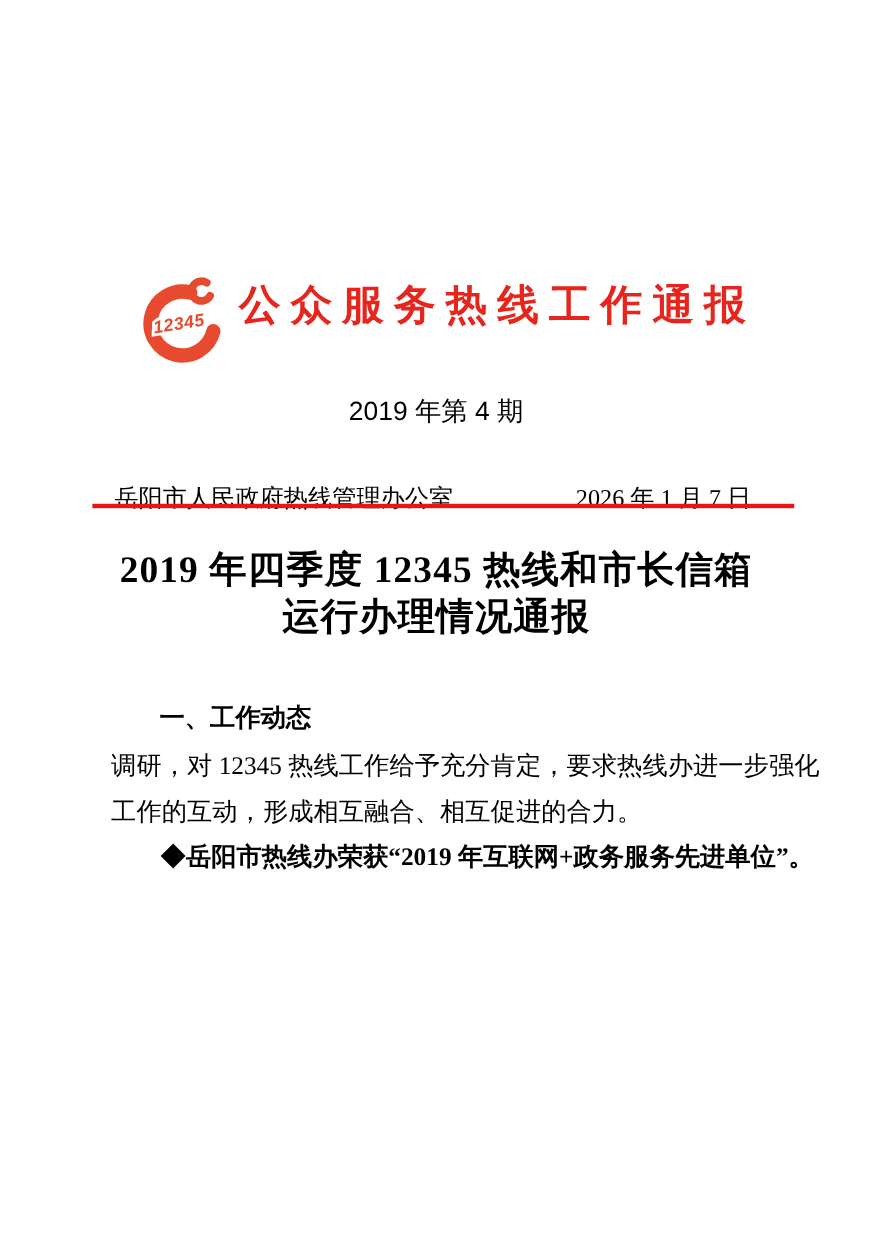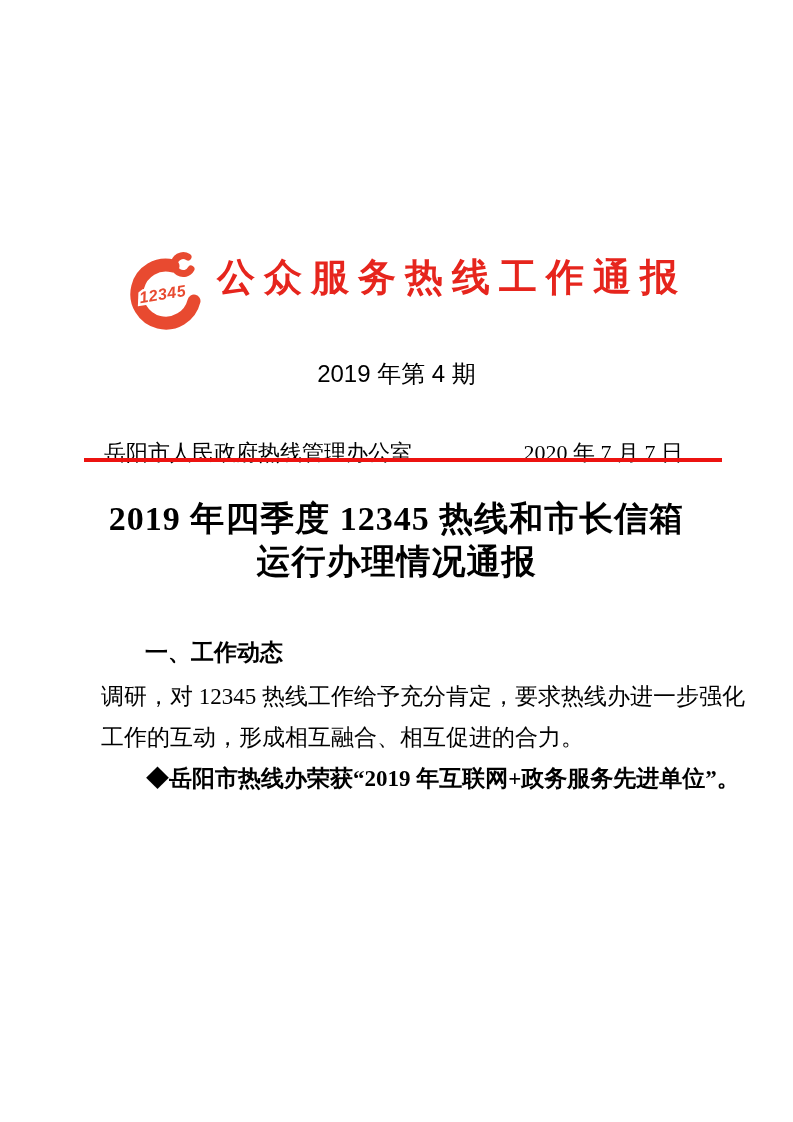--- a/index.html
+++ b/index.html
@@ -127,21 +127,21 @@
       <path d="M 60 14 a 9 9 0 1 0 3 12" fill="none" stroke="#e84a30" stroke-width="7" stroke-linecap="round"></path>
       <text x="11" y="56" font-family="Liberation Sans, sans-serif" font-size="16" font-weight="bold" font-style="italic" letter-spacing="0.5" fill="#e84a30" stroke="#ffffff" stroke-width="5" style="paint-order: stroke" transform="rotate(-9 38 50)">12345</text>
     </svg>
   </div>
   <div class="masthead-title">公众服务热线工作通报</div>
 
   <div class="issue-line">2019 年第 4 期</div>
 
   <div class="office-row">
     <span>岳阳市人民政府热线管理办公室</span>
-    <span>2020 年 7 月 7 日</span>
+    <span>2026 年 1 月 7 日</span>
   </div>
 
   <div class="red-rule"></div>
 
   <h1 class="doc-title">
     <span>2019 年四季度 12345 热线和市长信箱</span>
     <span>运行办理情况通报</span>
   </h1>
 
   <h2 class="section-heading">一、工作动态</h2>

